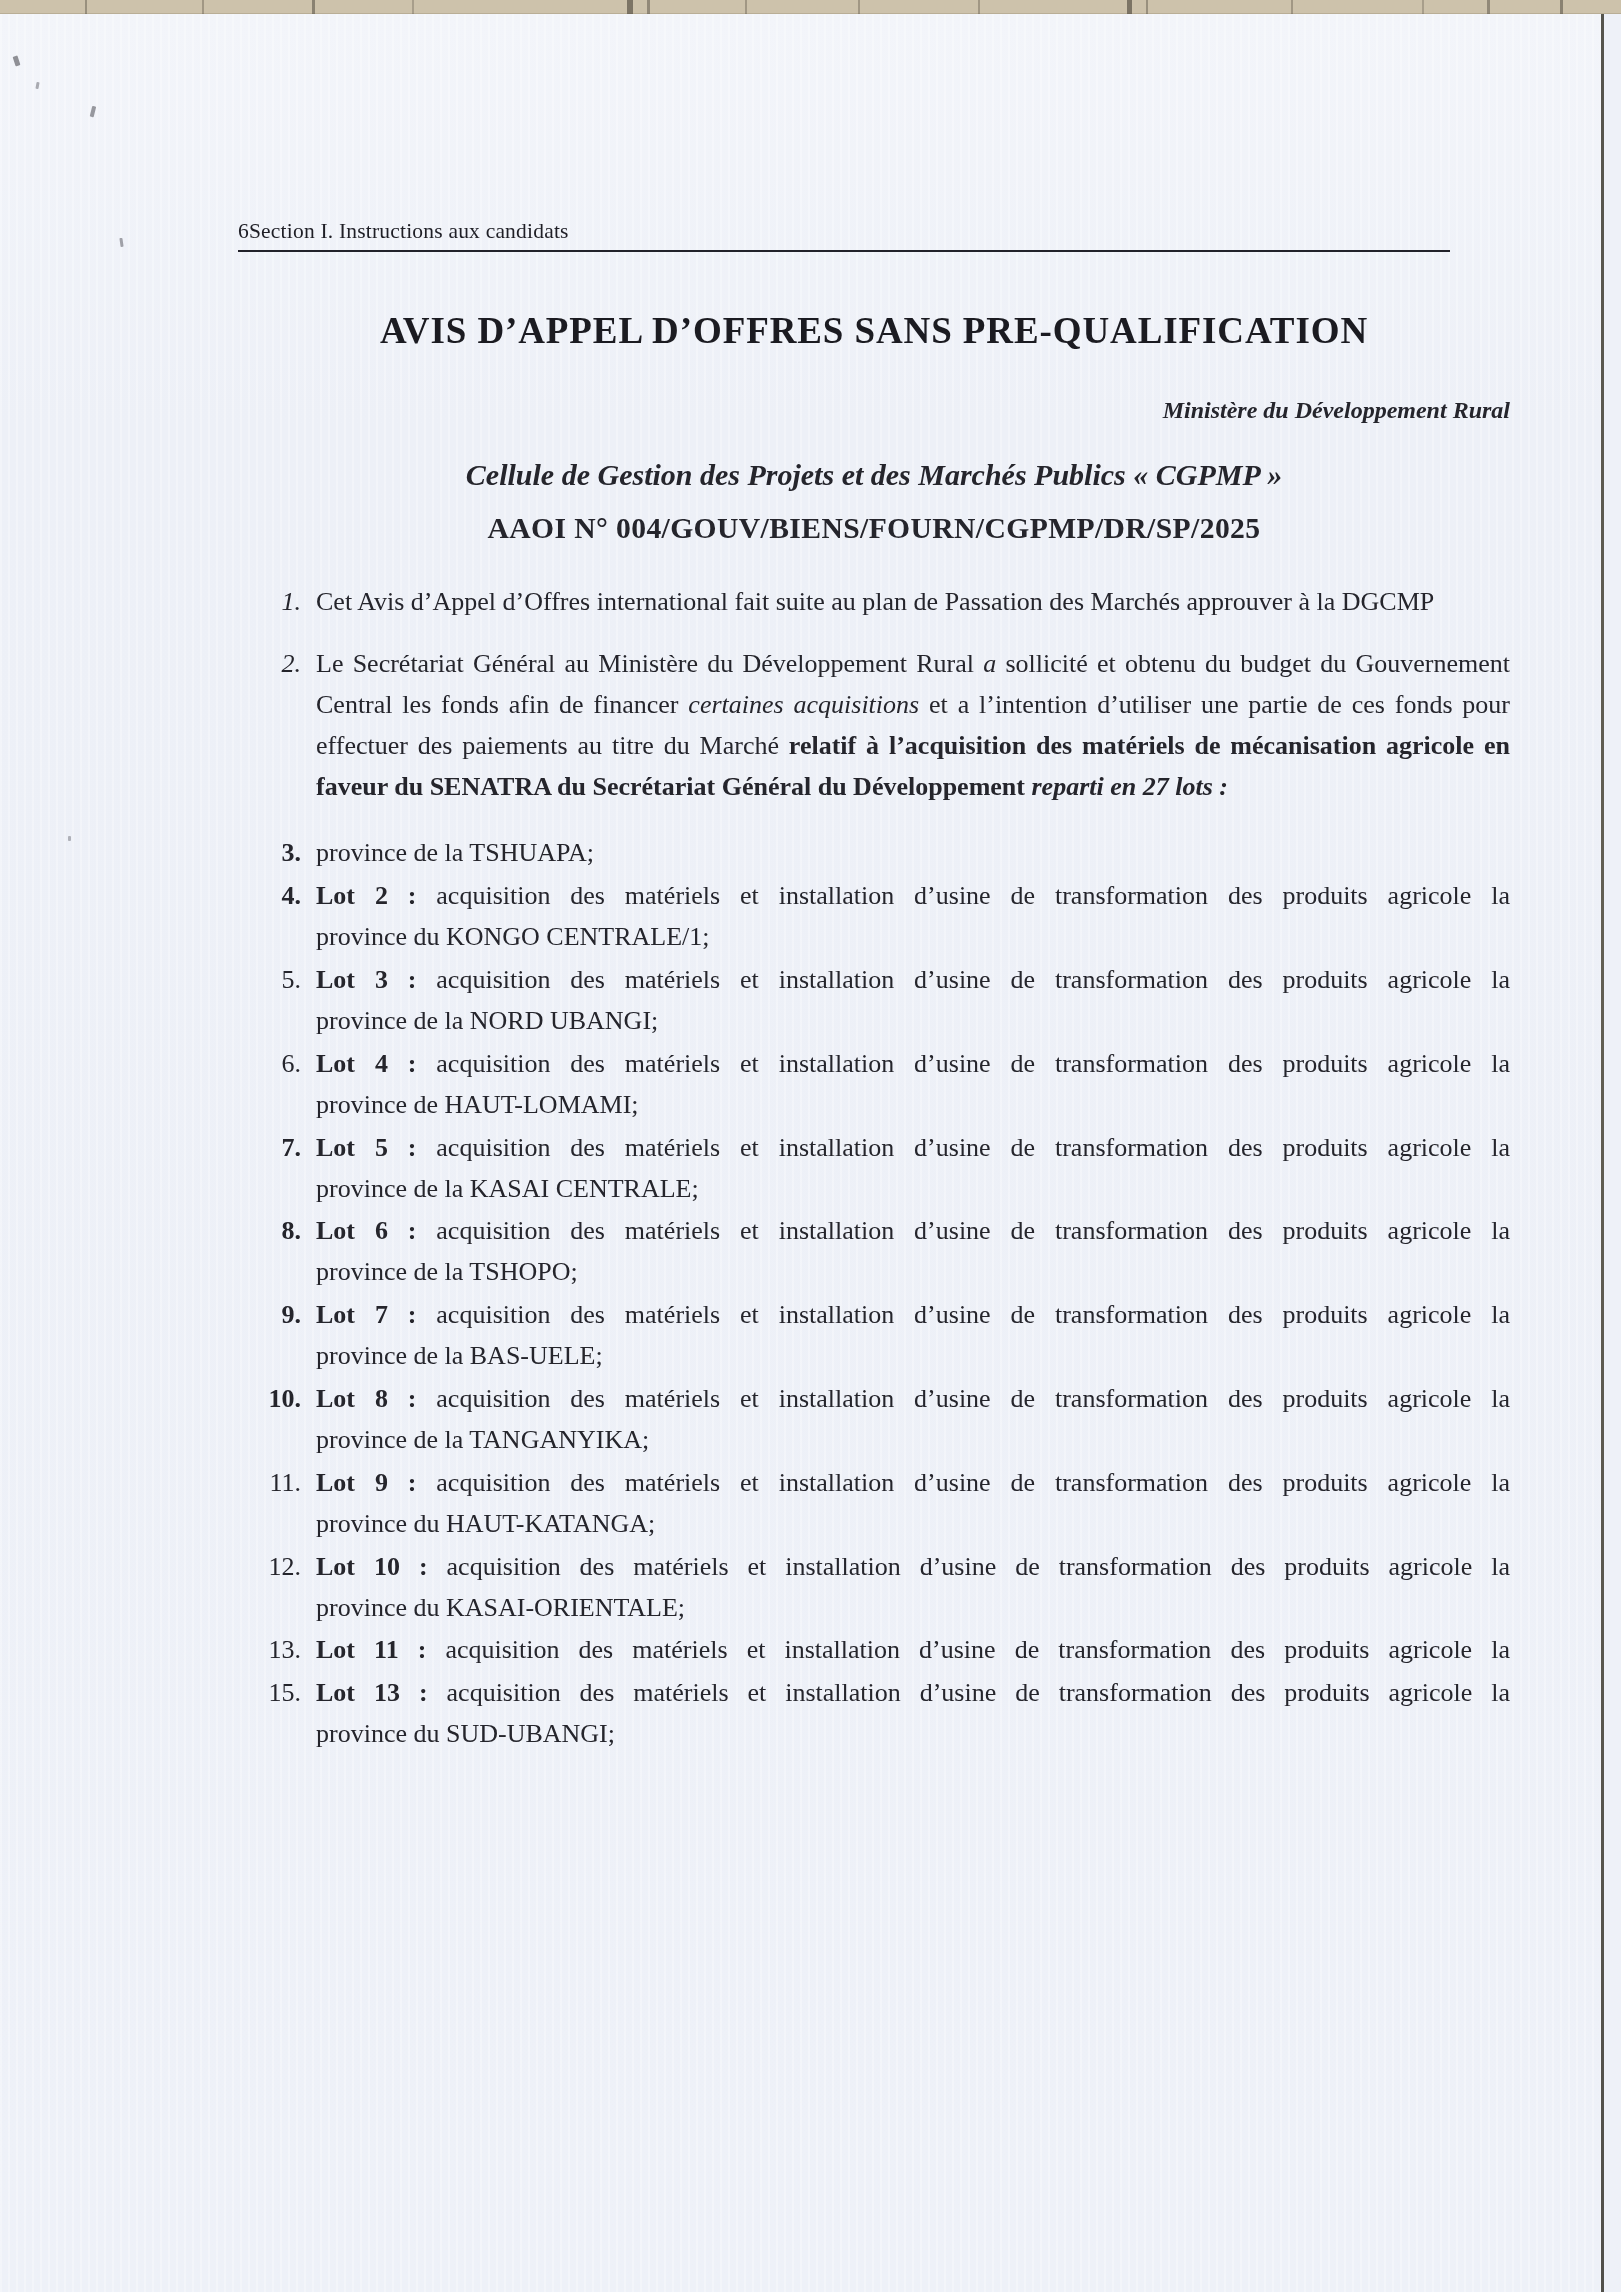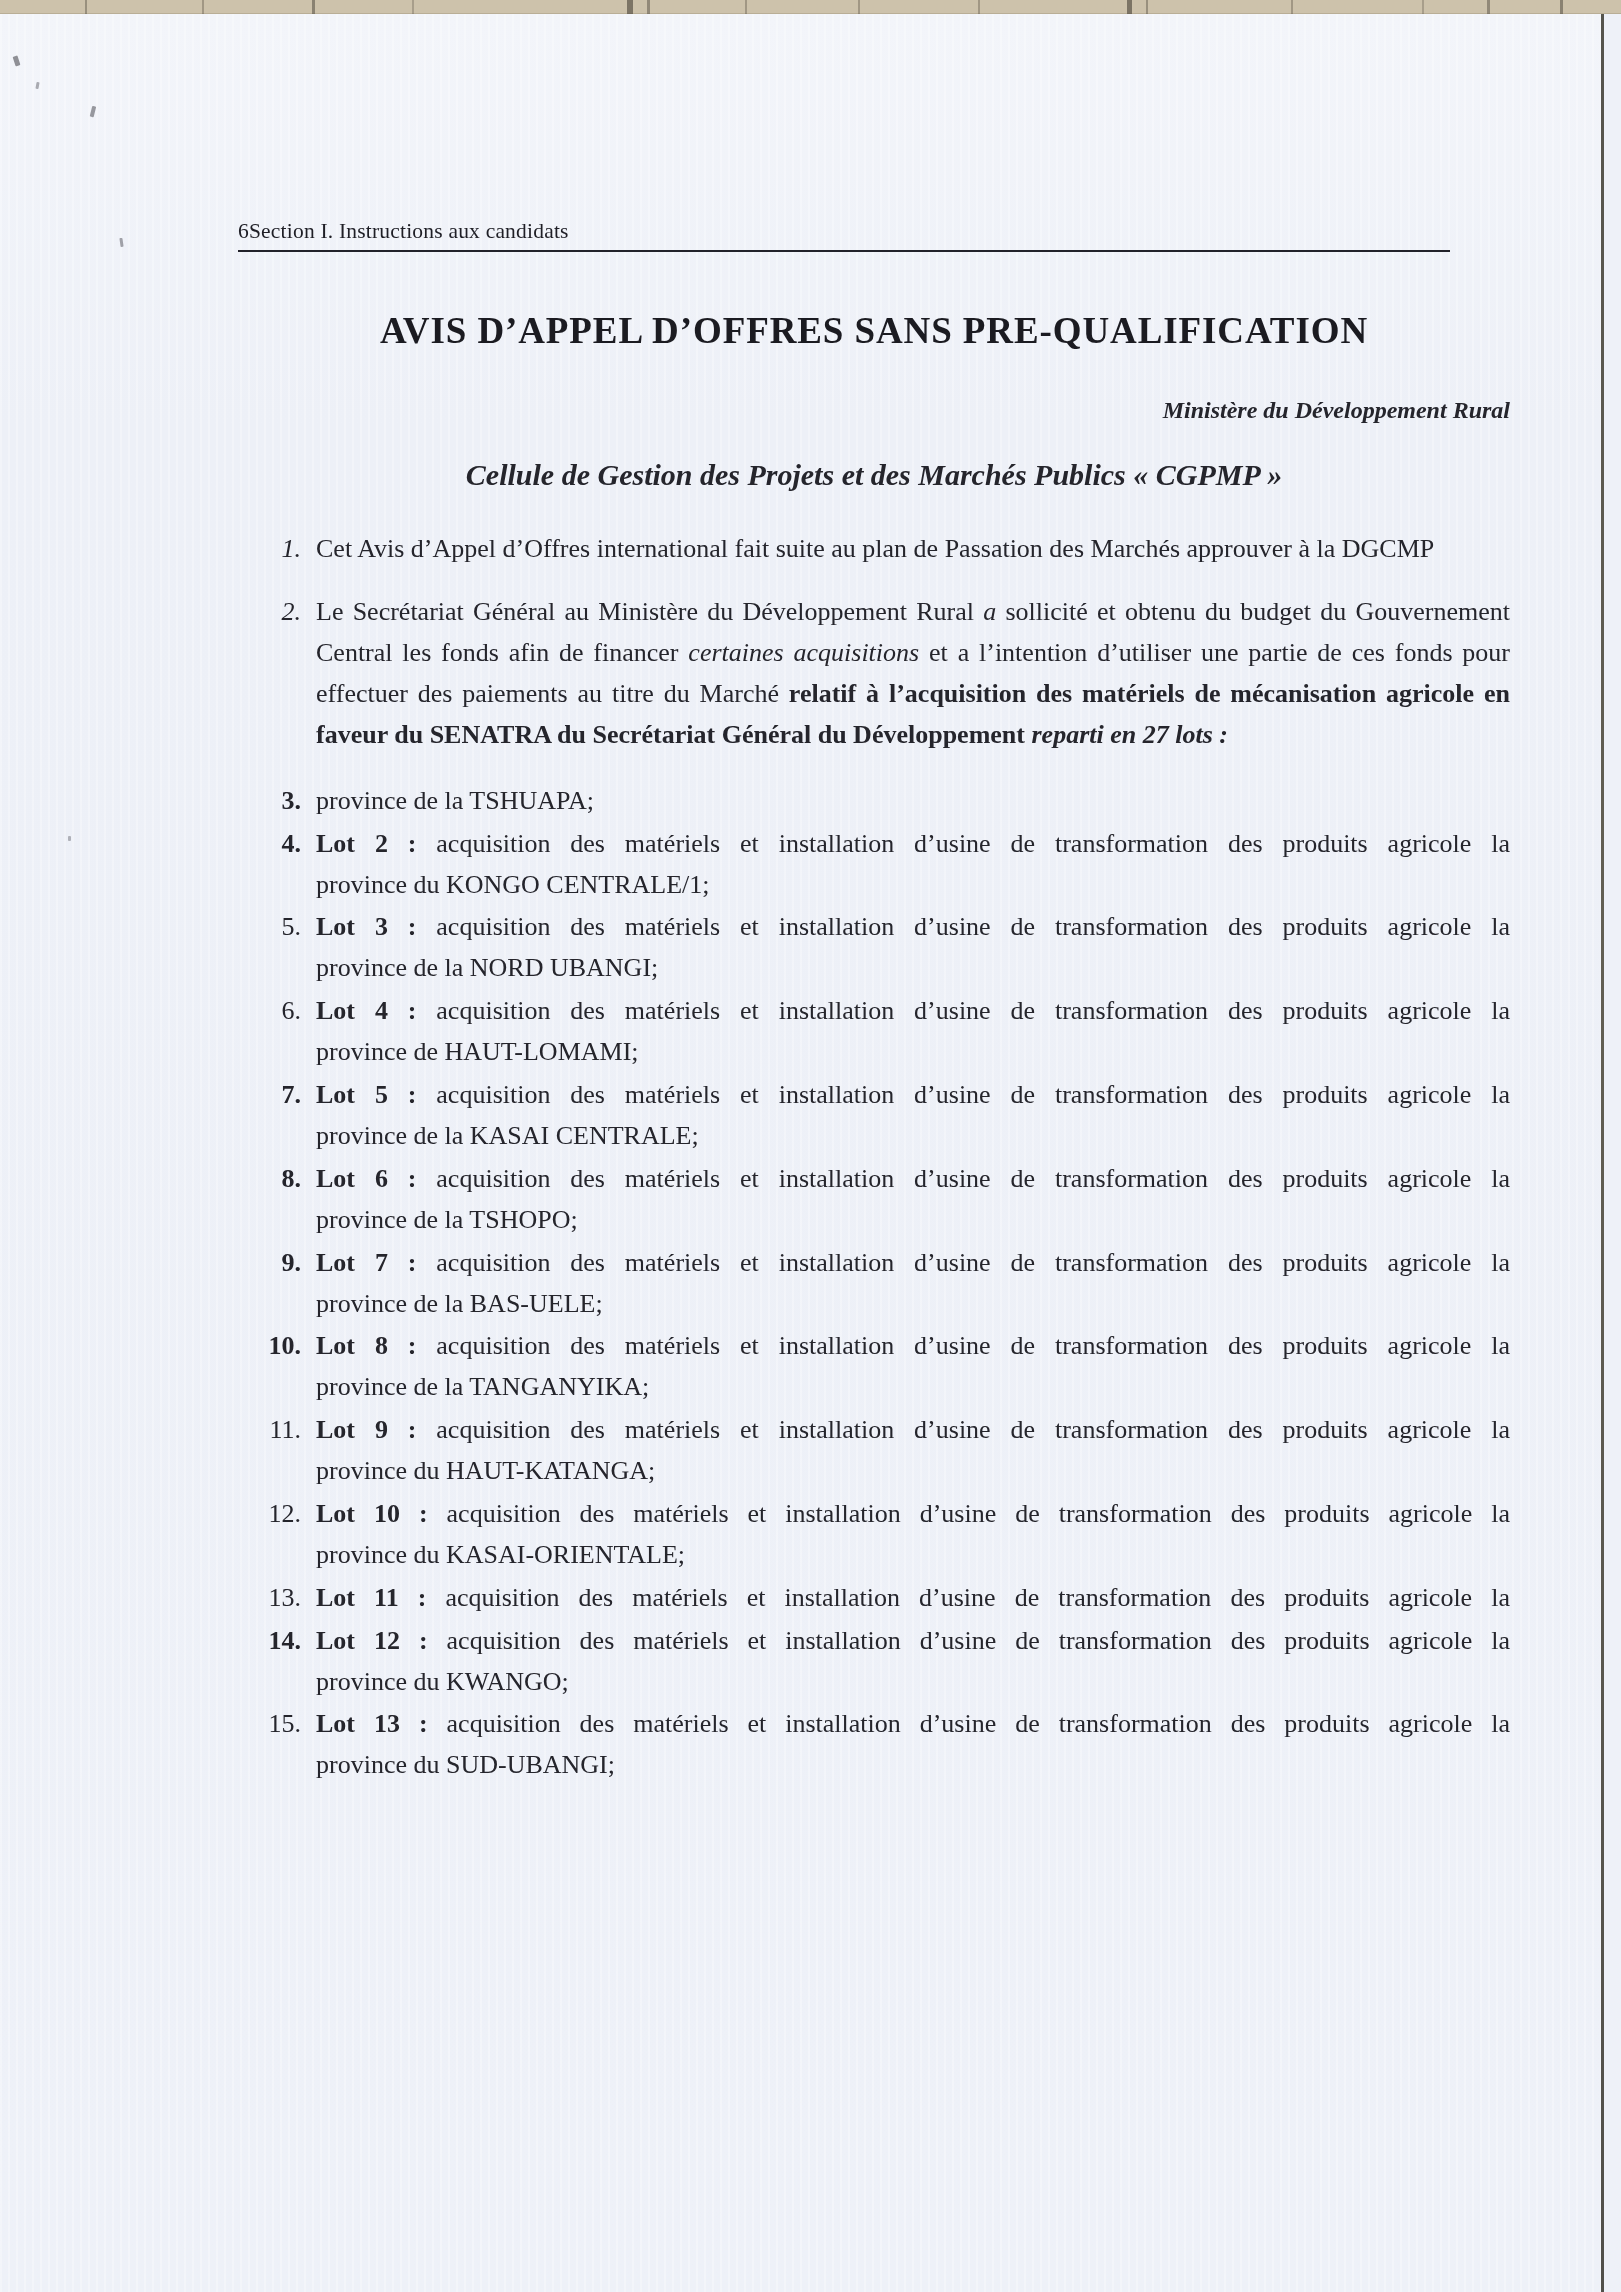--- a/index.html
+++ b/index.html
@@ -109,20 +109,21 @@
 <div class="speck" style="left:120px;top:238px;width:2.7px;height:9px;opacity:.45;transform:rotate(-8deg);"></div>
 <div class="speck" style="left:68px;top:836px;width:2.7px;height:5.4px;opacity:.35;"></div>
 
 <div class="page">
   <div class="doc-header">6Section I. Instructions aux candidats</div>
   <div class="header-rule"></div>
 
   <div class="doc-title">AVIS D’APPEL D’OFFRES SANS PRE-QUALIFICATION</div>
   <div class="doc-subtitle">Ministère du Développement Rural</div>
   <div class="doc-org">Cellule de Gestion des Projets et des Marchés Publics « CGPMP »</div>
+  <div class="doc-ref">AAOI N° 004/GOUV/BIENS/FOURN/CGPMP/DR/SP/2025</div>
 
   <div class="list">
   <div class="item">
     <div class="item-num i">1.</div>
     <div class="item-body">
           <div class="line"><span>Cet Avis d’Appel d’Offres international fait suite au plan de Passation des Marchés approuver à la DGCMP</span></div>
         </div>
   </div>
 
   <div class="item">
@@ -211,27 +212,20 @@
         </div>
   </div>
 
   <div class="item">
     <div class="item-num">13.</div>
     <div class="item-body">
           <div class="line jl"><span class="b">Lot 11 : </span><span>acquisition des matériels et installation d’usine de transformation des produits agricole la</span></div>
         </div>
   </div>
 
-  <div class="item">
-    <div class="item-num b">14.</div>
-    <div class="item-body">
-          <div class="line jl"><span class="b">Lot 12 : </span><span>acquisition des matériels et installation d’usine de transformation des produits agricole la</span></div>
-          <div class="line"><span>province du KWANGO;</span></div>
-        </div>
-  </div>
 
   <div class="item">
     <div class="item-num">15.</div>
     <div class="item-body">
           <div class="line jl"><span class="b">Lot 13 : </span><span>acquisition des matériels et installation d’usine de transformation des produits agricole la</span></div>
           <div class="line"><span>province du SUD-UBANGI;</span></div>
         </div>
   </div>
 </div>
 </div>

